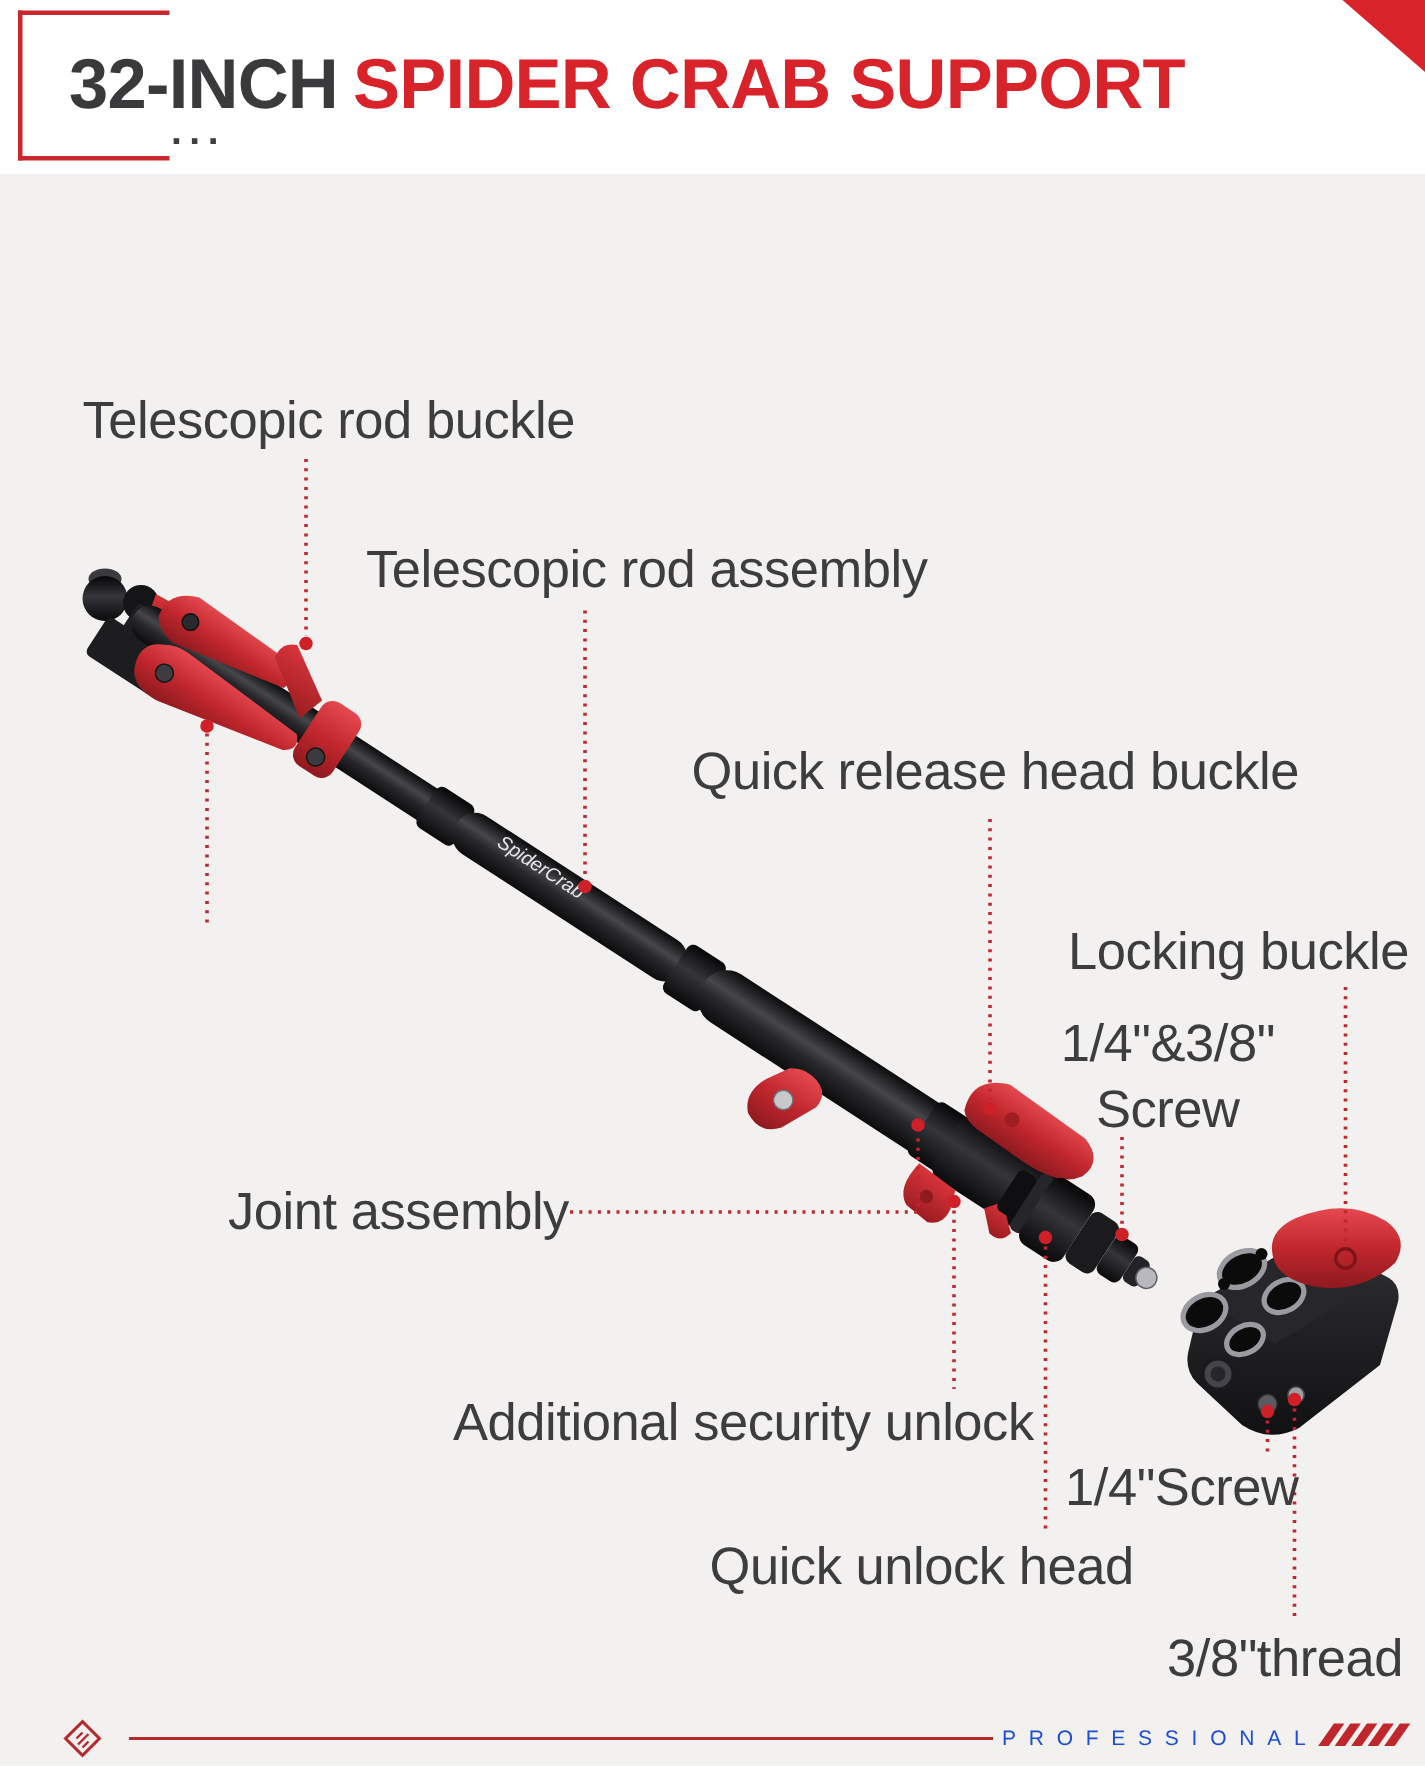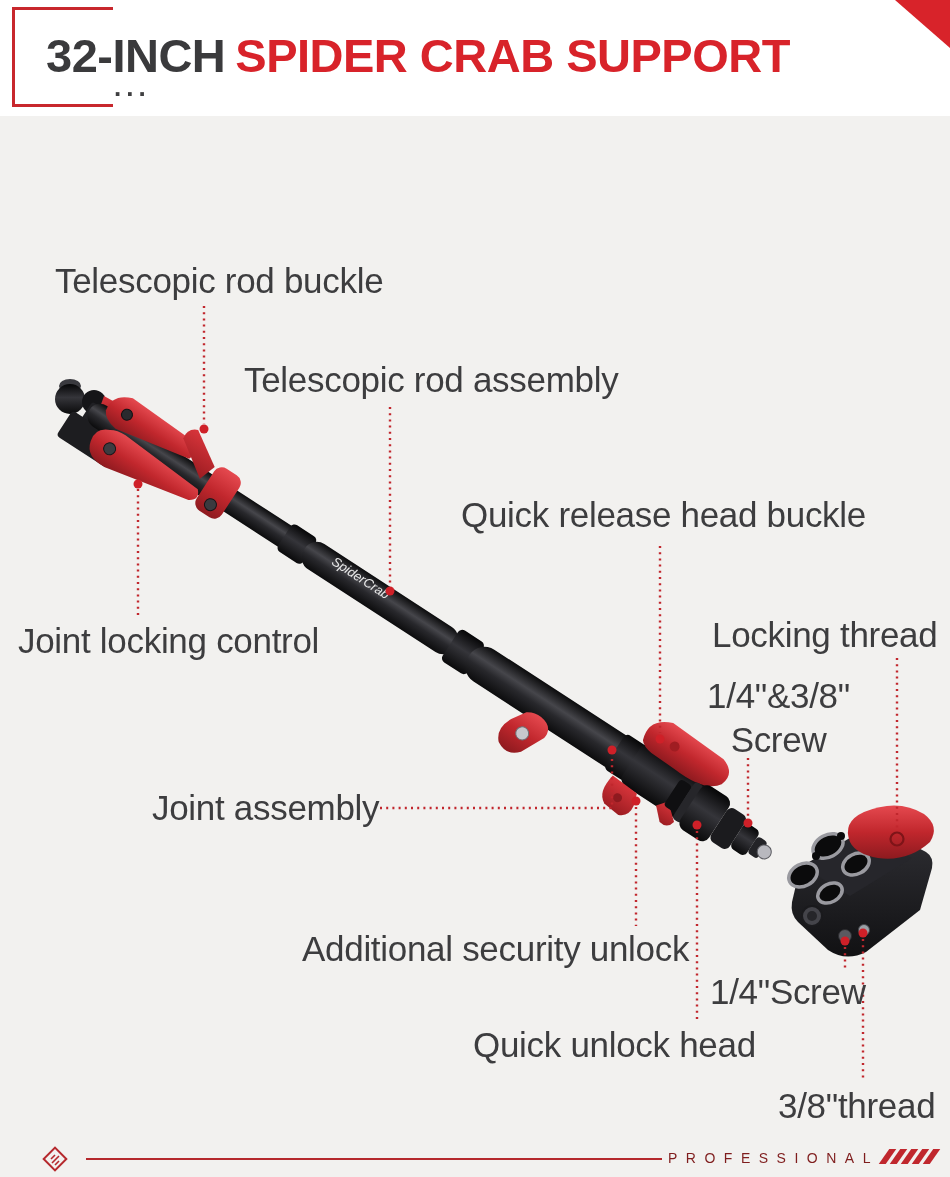--- a/index.html
+++ b/index.html
@@ -28,21 +28,21 @@
   }
   .scene-svg{position:absolute;left:0;top:0;}
   .label{
     position:absolute;font-size:35px;color:#3d3d3f;white-space:nowrap;
     letter-spacing:-0.3px;
   }
   .label.center{white-space:normal;text-align:center;line-height:1.25;}
   .footer-rule{position:absolute;left:86px;top:1158px;width:576px;height:2px;background:#b5282c;}
   .brand-icon{position:absolute;left:38px;top:1142px;}
   .footer-brand{
-    position:absolute;left:668px;top:1150px;font-size:14px;color:#7f1d1d;
+    position:absolute;left:668px;top:1150px;font-size:14px;color:#1d4ed8;
     letter-spacing:8.5px;white-space:nowrap;
   }
   .slashes{position:absolute;left:884px;top:1149px;display:flex;gap:4px;}
   .slashes span{display:block;width:7px;height:15px;background:#c0272d;transform:skewX(-35deg);}
 </style>
 </head>
 <body>
 
 <div class="page">
 
@@ -172,22 +172,21 @@
       <circle cx="697" cy="825" r="4.5"></circle>
       <circle cx="845" cy="941" r="4.5"></circle>
       <circle cx="863" cy="933" r="4.5"></circle>
     </g>
     <circle cx="897" cy="839" r="6.5" fill="none" stroke="#7e1418" stroke-width="2.2"></circle>
   </svg>
 
   <div class="label" style="left:55px;top:261px">Telescopic rod buckle</div>
   <div class="label" style="left:461px;top:495px">Quick release head buckle</div>
   <div class="label" style="left:244px;top:360px">Telescopic rod assembly</div>
-  <div class="label" style="left:18px;top:621px">Joint locking control</div>
-  <div class="label" style="left:712px;top:615px">Locking thread</div>
+  <div class="label" style="left:712px;top:615px">Locking buckle</div>
   <div class="label center" style="left:696px;top:674px;width:165px">
     <div>1/4"&amp;3/8"</div>
     <div>Screw</div>
   </div>
   <div class="label" style="left:302px;top:929px">Additional security unlock</div>
   <div class="label" style="left:152px;top:788px">Joint assembly</div>
   <div class="label" style="left:710px;top:972px">1/4"Screw</div>
   <div class="label" style="left:473px;top:1025px">Quick unlock head</div>
   <div class="label" style="left:778px;top:1086px">3/8"thread</div>
 

